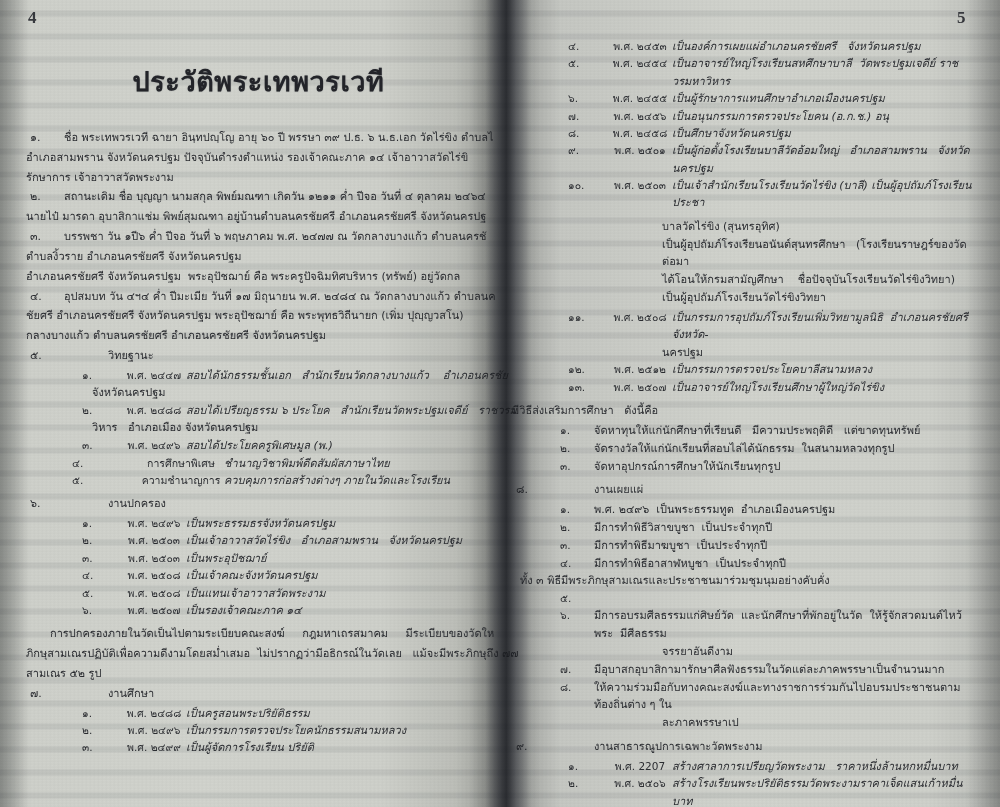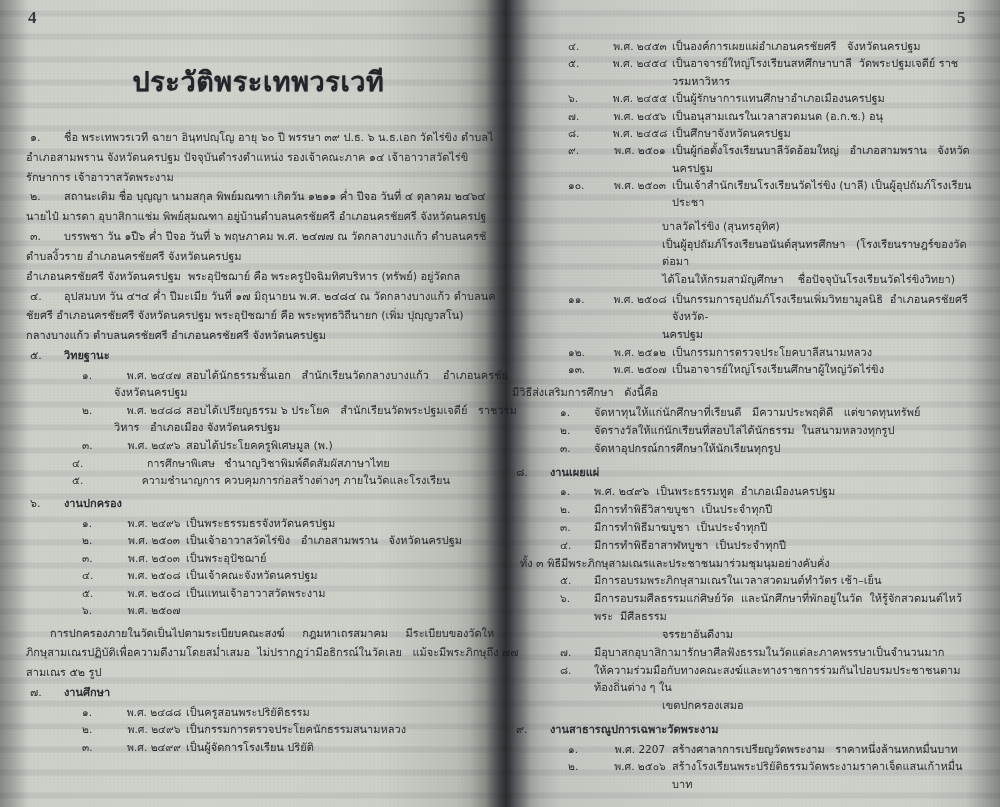--- a/index.html
+++ b/index.html
@@ -139,21 +139,21 @@
     flex: 0 0 34px;
     text-align: left;
     padding-left: 4px;
     font-size: 11px;
   }
   .sec > .txt {
     flex: 1 1 auto;
     text-align: justify;
     white-space: pre-wrap;
   }
-  .sec.head > .txt { font-weight: 700; }
+  .sec.head > .txt { font-weight: 400; margin-left: 44px; }
 
   
   .subs { margin: 2px 0 6px 0; }
   .sub {
     display: flex;
     align-items: flex-start;
     line-height: 1.58;
   }
   .sub > .snum {
     flex: 0 0 40px;
@@ -163,27 +163,28 @@
   }
   .sub > .year {
     flex: 0 0 64px;
     font-size: 10.5px;
     white-space: nowrap;
     text-align: center;
   }
   .sub > .desc {
     flex: 1 1 auto;
     white-space: pre-wrap;
+    font-style: italic;
   }
   .sub.wide > .snum { flex: 0 0 34px; padding-left: 46px; }
   .sub.wide > .year { flex: 0 0 86px; margin-left: 32px; }
 
   
   .cont {
-    margin-left: 88px;
+    margin-left: 66px;
     white-space: pre-wrap;
   }
   .cont.r { margin-left: 150px; }
 
   
   .para {
     text-align: justify;
     white-space: pre-wrap;
     margin: 2px 0 2px 0;
   }
@@ -312,20 +313,21 @@
             <div class="desc">เป็นเจ้าคณะจังหวัดนครปฐม</div>
           </div>
           <div class="sub">
             <div class="snum">๕.</div>
             <div class="year">พ.ศ. ๒๕๐๘</div>
             <div class="desc">เป็นแทนเจ้าอาวาสวัดพระงาม</div>
           </div>
           <div class="sub">
             <div class="snum">๖.</div>
             <div class="year">พ.ศ. ๒๕๐๗</div>
+            <div class="desc">เป็นรองเจ้าคณะภาค ๑๔</div>
           </div>
         </div>
         <div class="para indent">การปกครองภายในวัดเป็นไปตามระเบียบคณะสงฆ์     กฎมหาเถรสมาคม     มีระเบียบของวัดให</div>
         <div class="para">ภิกษุสามเณรปฏิบัติเพื่อความดีงามโดยสม่ำเสมอ  ไม่ปรากฏว่ามีอธิกรณ์ในวัดเลย   แม้จะมีพระภิกษุถึง ๗๗</div>
         <div class="para">สามเณร ๕๒ รูป</div>
 
         <div class="sec head">
           <div class="num">๗.</div>
           <div class="txt">งานศึกษา</div>
         </div>
@@ -367,21 +369,21 @@
             <div class="desc">เป็นอาจารย์ใหญ่โรงเรียนสหศึกษาบาลี  วัดพระปฐมเจดีย์ ราชวรมหาวิหาร</div>
           </div>
           <div class="sub">
             <div class="snum">๖.</div>
             <div class="year">พ.ศ. ๒๔๕๕</div>
             <div class="desc">เป็นผู้รักษาการแทนศึกษาอำเภอเมืองนครปฐม</div>
           </div>
           <div class="sub">
             <div class="snum">๗.</div>
             <div class="year">พ.ศ. ๒๔๕๖</div>
-            <div class="desc">เป็นอนุสามเณรในเวลาสวดมนต (อ.ก.ช.) อนุ</div>
+            <div class="desc">เป็นอนุนกรรมการตรวจประโยคน (อ.ก.ช.) อนุ</div>
           </div>
           <div class="sub">
             <div class="snum">๘.</div>
             <div class="year">พ.ศ. ๒๔๕๘</div>
             <div class="desc">เป็นศึกษาจังหวัดนครปฐม</div>
           </div>
           <div class="sub">
             <div class="snum">๙.</div>
             <div class="year">พ.ศ. ๒๕๐๑</div>
             <div class="desc">เป็นผู้ก่อตั้งโรงเรียนบาลีวัดอ้อมใหญ่   อำเภอสามพราน   จังหวัดนครปฐม</div>
@@ -389,20 +391,21 @@
           <div class="sub">
             <div class="snum">๑๐.</div>
             <div class="year">พ.ศ. ๒๕๐๓</div>
             <div class="desc">เป็นเจ้าสำนักเรียนโรงเรียนวัดไร่ขิง (บาลี) เป็นผู้อุปถัมภ์โรงเรียนประชา</div>
           </div>
         </div>
 
         <div class="cont r">บาลวัดไร่ขิง (สุนทรอุทิศ)</div>
         <div class="cont r">เป็นผู้อุปถัมภ์โรงเรียนอนันต์สุนทรศึกษา   (โรงเรียนราษฎร์ของวัด  ต่อมา</div>
         <div class="cont r">ได้โอนให้กรมสามัญศึกษา    ชื่อปัจจุบันโรงเรียนวัดไร่ขิงวิทยา)</div>
+        <div class="cont r">เป็นผู้อุปถัมภ์โรงเรียนวัดไร่ขิงวิทยา</div>
 
         <div class="subs">
           <div class="sub">
             <div class="snum">๑๑.</div>
             <div class="year">พ.ศ. ๒๕๐๘</div>
             <div class="desc">เป็นกรรมการอุปถัมภ์โรงเรียนเพิ่มวิทยามูลนิธิ  อำเภอนครชัยศรี  จังหวัด-</div>
           </div>
           <div class="cont r">นครปฐม</div>
           <div class="sub">
             <div class="snum">๑๒.</div>
@@ -449,36 +452,35 @@
             <div class="lnum">๓.</div>
             <div class="ltxt">มีการทำพิธีมาฆบูชา  เป็นประจำทุกปี</div>
           </div>
           <div class="li">
             <div class="lnum">๔.</div>
             <div class="ltxt">มีการทำพิธีอาสาฬหบูชา  เป็นประจำทุกปี</div>
           </div>
           <div class="note">ทั้ง ๓ พิธีมีพระภิกษุสามเณรและประชาชนมาร่วมชุมนุมอย่างคับคั่ง</div>
           <div class="li">
             <div class="lnum">๕.</div>
-            <div class="ltxt">มีการอบรมพระภิกษุสามเณรในเวลาสวดมนต์ทำวัตร เช้า–เย็น</div>
           </div>
           <div class="li">
             <div class="lnum">๖.</div>
             <div class="ltxt">มีการอบรมศีลธรรมแก่ศิษย์วัด  และนักศึกษาที่พักอยู่ในวัด  ให้รู้จักสวดมนต์ไหว้พระ  มีศีลธรรม</div>
           </div>
           <div class="cont r">จรรยาอันดีงาม</div>
           <div class="li">
             <div class="lnum">๗.</div>
             <div class="ltxt">มีอุบาสกอุบาสิกามารักษาศีลฟังธรรมในวัดแต่ละภาคพรรษาเป็นจำนวนมาก</div>
           </div>
           <div class="li">
             <div class="lnum">๘.</div>
             <div class="ltxt">ให้ความร่วมมือกับทางคณะสงฆ์และทางราชการร่วมกันไปอบรมประชาชนตามท้องถิ่นต่าง ๆ ใน</div>
           </div>
-          <div class="cont r">เขตปกครองเสมอ</div>
+          <div class="cont r">ละภาคพรรษาเป</div>
         </div>
 
         <div class="sec head">
           <div class="num">๙.</div>
           <div class="txt">งานสาธารณูปการเฉพาะวัดพระงาม</div>
         </div>
         <div class="subs">
           <div class="sub">
             <div class="snum">๑.</div>
             <div class="year">พ.ศ. 2207</div>

